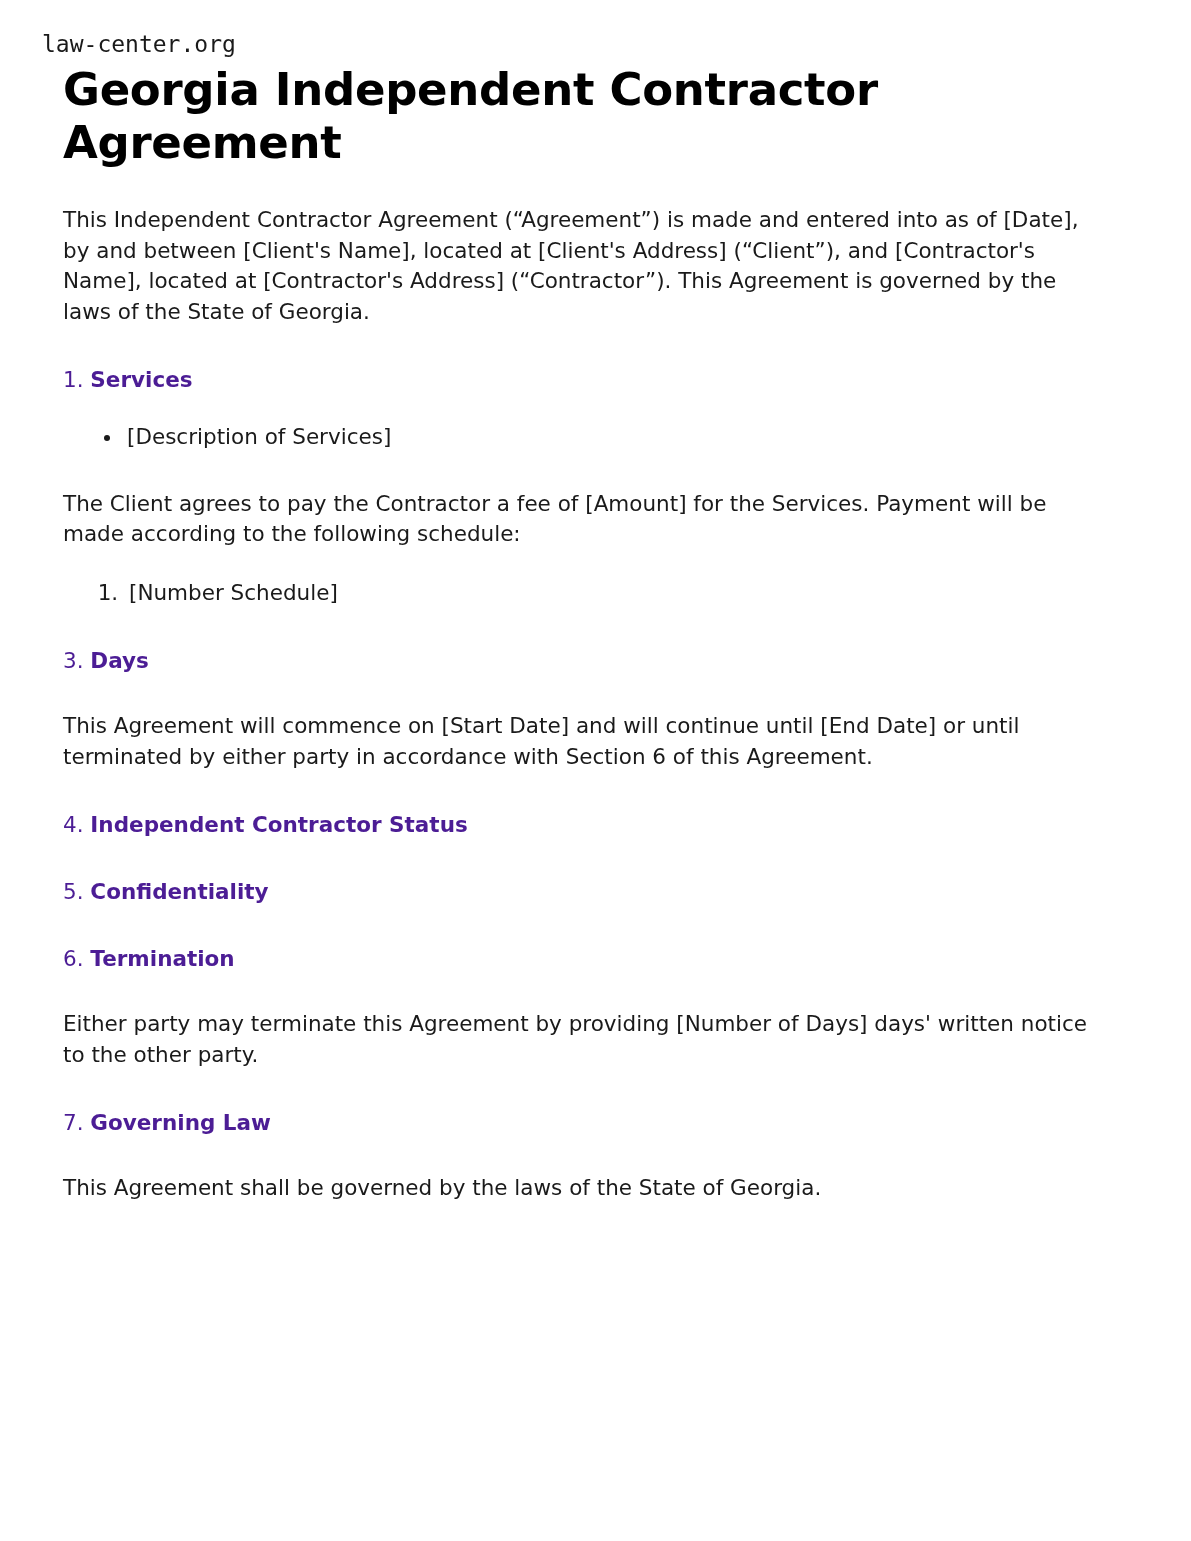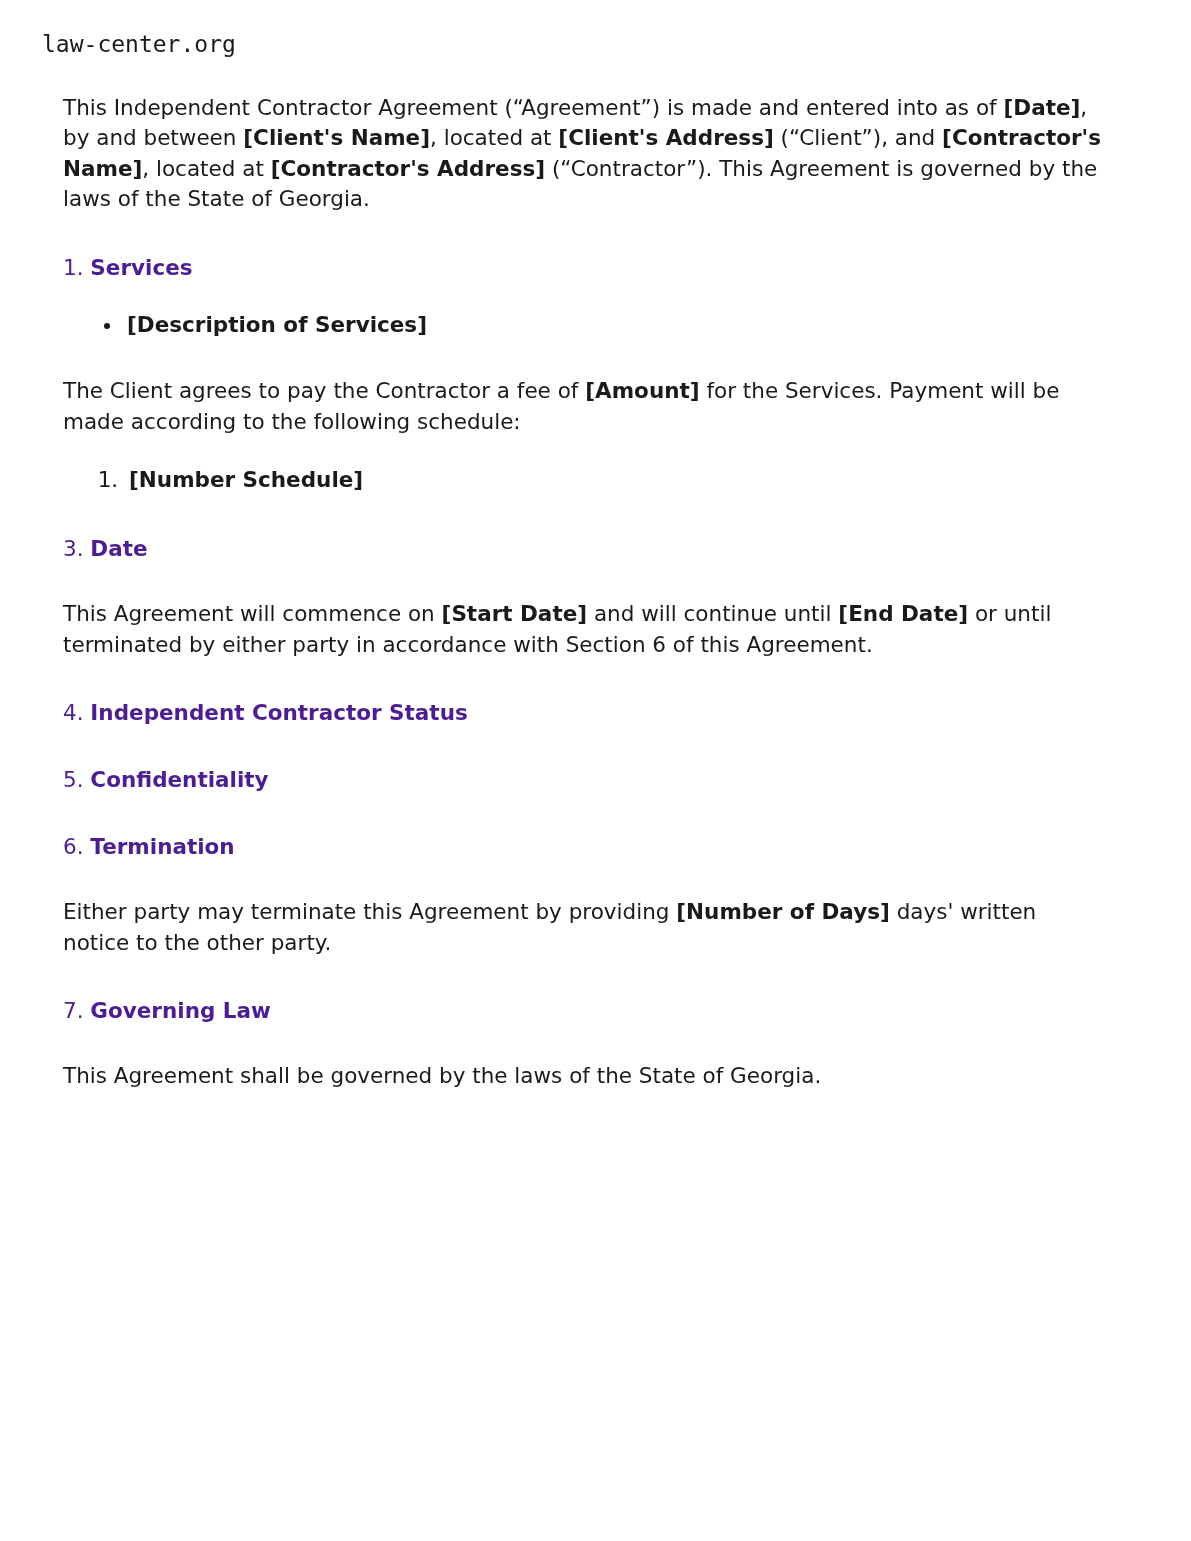--- a/index.html
+++ b/index.html
@@ -65,62 +65,63 @@
   h2.section-heading .sec-title {
     font-weight: 700;
   }
   ul.doc-list, ol.doc-list {
     margin: 28px 0 0 0;
     padding-left: 60px;
   }
   ul.doc-list li, ol.doc-list li {
     font-size: 21.5px;
     line-height: 1.42;
-    font-weight: 700;
+    font-weight: 400;
     color: #1a1a1a;
     padding-left: 4px;
   }
   ol.doc-list {
     padding-left: 62px;
   }
   ol.doc-list li::marker {
     font-weight: 400;
   }
   ul.doc-list li::marker {
     font-size: 19px;
   }
   b, strong {
-    font-weight: 700;
+    font-weight: 400;
   }
 </style>
 </head>
 <body>
 
 <div class="page">
 
   <div class="site-name">law-center.org</div>
 
+  <h1 class="doc-title">Georgia Independent Contractor Agreement</h1>
 
   <p class="body-text"><span>This Independent Contractor Agreement (“Agreement”) is made and entered into as of </span><b>[Date]</b><span>, by and between </span><b>[Client's Name]</b><span>, located at </span><b>[Client's Address]</b><span> (“Client”), and </span><b>[Contractor's Name]</b><span>, located at </span><b>[Contractor's Address]</b><span> (“Contractor”). This Agreement is governed by the laws of the State of Georgia.</span></p>
 
   <h2 class="section-heading"><span class="sec-num">1.</span> <span class="sec-title">Services</span></h2>
 
 
   <ul class="doc-list">
     <li>[Description of Services]</li>
   </ul>
 
 
   <p class="body-text"><span>The Client agrees to pay the Contractor a fee of </span><b>[Amount]</b><span> for the Services. Payment will be made according to the following schedule:</span></p>
 
   <ol class="doc-list">
     <li>[Number Schedule]</li>
   </ol>
 
-  <h2 class="section-heading"><span class="sec-num">3.</span> <span class="sec-title">Date</span></h2>
+  <h2 class="section-heading"><span class="sec-num">3.</span> <span class="sec-title">Days</span></h2>
 
   <p class="body-text"><span>This Agreement will commence on </span><b>[Start Date]</b><span> and will continue until </span><b>[End Date]</b><span> or until terminated by either party in accordance with Section 6 of this Agreement.</span></p>
 
   <h2 class="section-heading"><span class="sec-num">4.</span> <span class="sec-title">Independent Contractor Status</span></h2>
 
 
   <h2 class="section-heading"><span class="sec-num">5.</span> <span class="sec-title">Confidentiality</span></h2>
 
 
   <h2 class="section-heading"><span class="sec-num">6.</span> <span class="sec-title">Termination</span></h2>

